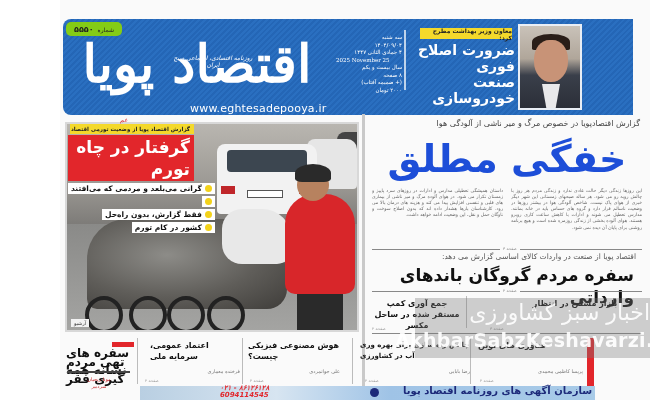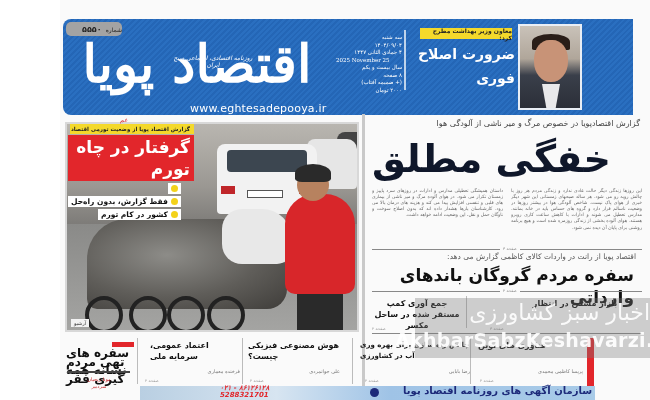--- a/index.html
+++ b/index.html
@@ -10,22 +10,22 @@
 
   
   .masthead {
     position: absolute; left: 63px; top: 19px; width: 570px; height: 96px;
     background: repeating-linear-gradient(135deg, #2a6fc0 0 2px, #2466b6 2px 4px);
     border-radius: 8px 0 0 8px;
     overflow: hidden;
   }
   .issue-badge {
     position: absolute; left: 66px; top: 22px; width: 56px; height: 14px;
-    background: #a3a3a3; border-radius: 5px; direction: rtl;
-    display: flex; align-items: center; gap: 4px;
+    background: #84cc16; border-radius: 5px; direction: rtl;
+    display: flex; align-items: center; justify-content: center; gap: 4px;
     font-size: 8px; font-weight: bold; color: #222;
   }
   .issue-badge .lbl { font-size: 6px; font-weight: normal; }
   .logo {
     position: absolute; left: 72px; top: 28px; width: 250px; height: 72px;
     direction: rtl; color: #ffffff; font-family: "DejaVu Serif", serif;
     font-size: 52px; line-height: 72px; font-weight: bold; letter-spacing: -2px;
     text-align: center; white-space: nowrap;
   }
   .tagline {
@@ -43,21 +43,21 @@
   .dateline .en { direction: ltr; text-align: left; font-family: "DejaVu Serif", serif; }
   .masthead-sep { position: absolute; left: 404px; top: 30px; width: 2px; height: 60px; background: #ffffff; opacity: .7; }
 
   .top-kicker {
     position: absolute; left: 420px; top: 28px; width: 92px; height: 11px;
     background: #f4d92b; direction: rtl; color: #222; font-size: 6px; font-weight: bold;
     display: flex; align-items: center; justify-content: center;
   }
   .top-headline {
     position: absolute; left: 395px; top: 42px; width: 120px; direction: rtl;
-    color: #ffffff; font-size: 14px; line-height: 24px; font-weight: bold; text-align: right;
+    color: #ffffff; font-size: 14px; line-height: 16px; font-weight: bold; text-align: right;
   }
   .portrait {
     position: absolute; left: 518px; top: 24px; width: 64px; height: 86px;
     border: 2px solid #e9eef5; overflow: hidden;
     background: linear-gradient(180deg, #c9c2b9 0%, #b0a69a 40%, #3a3f4a 60%, #2b2f38 100%);
   }
   .portrait .face {
     position: absolute; left: 14px; top: 14px; width: 34px; height: 42px;
     border-radius: 45% 45% 48% 48%; background: #c89377;
   }
@@ -111,21 +111,21 @@
   .bullet .dot { width: 7px; height: 7px; border-radius: 50%; background: #f3d21a; flex: none; }
 
   
   .right-col { position: absolute; left: 362px; top: 114px; width: 288px; height: 286px; border-left: 3px solid #c9c9c9; }
   .kicker-main {
     position: absolute; left: 380px; top: 119px; width: 270px; direction: rtl;
     color: #444; font-size: 8px; text-align: right; padding-right: 10px;
   }
   .main-headline {
     position: absolute; left: 372px; top: 135px; width: 270px; direction: rtl;
-    color: #0f172a; font-size: 38px; font-weight: bold; text-align: left; line-height: 48px;
+    color: #1d4ed8; font-size: 38px; font-weight: bold; text-align: center; line-height: 48px;
     font-family: "DejaVu Sans", sans-serif; letter-spacing: -1px;
   }
   .body-cols { position: absolute; left: 372px; top: 188px; width: 270px; height: 60px; display: flex; gap: 8px; }
   .body-col { flex: 1; direction: rtl; color: #666; font-size: 4.6px; line-height: 6.1px; text-align: justify; overflow: hidden; }
   .rule { position: absolute; height: 1px; background: #888; }
   .rule-label { position: absolute; font-size: 4px; color: #888; background: #fafafa; padding: 0 3px; }
 
   .kicker-second {
     position: absolute; left: 380px; top: 252px; width: 262px; direction: rtl;
     color: #555; font-size: 7.5px; text-align: right; padding-right: 6px;
@@ -182,20 +182,21 @@
   <div>سال بیست و یکم</div>
   <div>۸ صفحه</div>
   <div>(+ ضمیمه آفتاب)</div>
   <div>۲۰۰۰ تومان</div>
 </div>
 <div class="masthead-sep"></div>
 
 <div class="top-kicker">معاون وزیر بهداشت مطرح کرد:</div>
 <div class="top-headline">
   <div>ضرورت اصلاح فوری</div>
+  <div>صنعت خودروسازی</div>
 </div>
 <div class="portrait">
   <div class="hair"></div>
   <div class="face"></div>
   <div class="shirt"></div>
 </div>
 
 <div class="photo-panel">
   <div class="road"></div>
   <div class="car car3"></div>
@@ -220,20 +221,24 @@
 </div>
 
 <div class="lead-kicker">گزارش اقتصاد پویا از وضعیت تورمی اقتصاد</div>
 <div class="lead-kicker-scrawl">غم</div>
 <div class="lead-headline">
   <div>گرفتار در چاه تورم</div>
 </div>
 <div class="bullets">
   <div class="bullet">
       <span class="dot"></span>
+      <span>گرانی می‌بلعد و مردمی که می‌افتند</span>
+    </div>
+  <div class="bullet">
+      <span class="dot"></span>
     </div>
   <div class="bullet">
       <span class="dot"></span>
       <span>فقط گزارش، بدون راه‌حل</span>
     </div>
   <div class="bullet">
       <span class="dot"></span>
       <span>کشور در کام تورم</span>
     </div>
 </div>
@@ -241,21 +246,21 @@
 <div class="right-col"></div>
 <div class="kicker-main">گزارش اقتصادپویا در خصوص مرگ و میر ناشی از آلودگی هوا</div>
 <div class="main-headline">خفگی مطلق</div>
 <div class="body-cols">
   <div class="body-col">داستان همیشگی تعطیلی مدارس و ادارات در روزهای سرد پاییز و زمستان تکرار می شود. در هوای آلوده مرگ و میر ناشی از بیماری های قلبی و تنفسی افزایش پیدا می کند و هزینه های درمان بالا می رود. کارشناسان بارها هشدار داده اند که بدون اصلاح سوخت و ناوگان حمل و نقل، این وضعیت ادامه خواهد داشت.</div>
   <div class="body-col">این روزها زندگی دیگر حالت عادی ندارد و زندگی مردم هر روز با چالش روبه رو می شود. هر ساله صبحهای زمستانی این شهر دیگر خبری از هوای پاک نیست. شاخص آلودگی هوا در بیشتر روزها در وضعیت ناسالم قرار دارد و گروه های حساس باید در خانه بمانند. مدارس تعطیل می شوند و ادارات با کاهش ساعت کاری روبرو هستند. هوای آلوده بخشی از زندگی روزمره شده است و هیچ برنامه روشنی برای پایان آن دیده نمی شود.</div>
 </div>
 <div class="rule" style="left:372px; top:249px; width:270px;"></div>
 <div class="rule-label" style="left:500px; top:246px;">صفحه ۳</div>
 
-<div class="kicker-second">اقتصاد پویا از رانت در واردات کالای کاظمی گزارش می دهد:</div>
+<div class="kicker-second">اقتصاد پویا از صنعت در واردات کالای اساسی گزارش می دهد:</div>
 <div class="second-headline">سفره مردم گروگان باندهای وارداتی</div>
 <div class="rule" style="left:372px; top:291px; width:270px;"></div>
 <div class="rule-label" style="left:500px; top:288px;">صفحه ۲</div>
 
 <div class="sub-box" style="left:520px; top:298px; width:110px;">بازار مسکن در انتظار</div>
 <div class="col-divider" style="left:466px; top:296px; height:32px;"></div>
 <div class="sub-box" style="left:372px; top:298px; width:90px;">جمع آوری کمپ مستقر شده در ساحل مکسر</div>
 <div class="rule" style="left:372px; top:333px; width:270px;"></div>
 <div class="page-ref" style="left:372px; top:326px;">صفحه ۲</div>
 <div class="page-ref" style="left:490px; top:326px;">صفحه ۳</div>
@@ -285,20 +290,20 @@
 
 <div class="col-divider" style="left:470px; top:338px; height:46px;"></div>
 <div class="mini-story" style="left:478px; top:340px; width:105px;">فناوری های نوین</div>
 <div class="mini-author" style="left:478px; top:368px; width:105px;">پریسا کاظمی محمدی</div>
 <div class="page-ref" style="left:480px; top:378px;">صفحه ۲</div>
 <div class="red-vbar"></div>
 
 <div class="ad-banner"></div>
 <div class="ad-phone">
   <div>۰۲۱ - ۸۶۱۲۶۱۲۸</div>
-  <div>5288321701</div>
+  <div>6094114545</div>
 </div>
 <div class="ad-icon"></div>
 <div class="ad-title">سازمان آگهی های روزنامه اقتصاد پویا</div>
 
 <div class="watermark-box"></div>
 <div class="wm-fa">اخبار سبز کشاورزی</div>
 <div class="wm-en">AkhbarSabzKeshavarzi.ir</div>
 
 </body></html>

